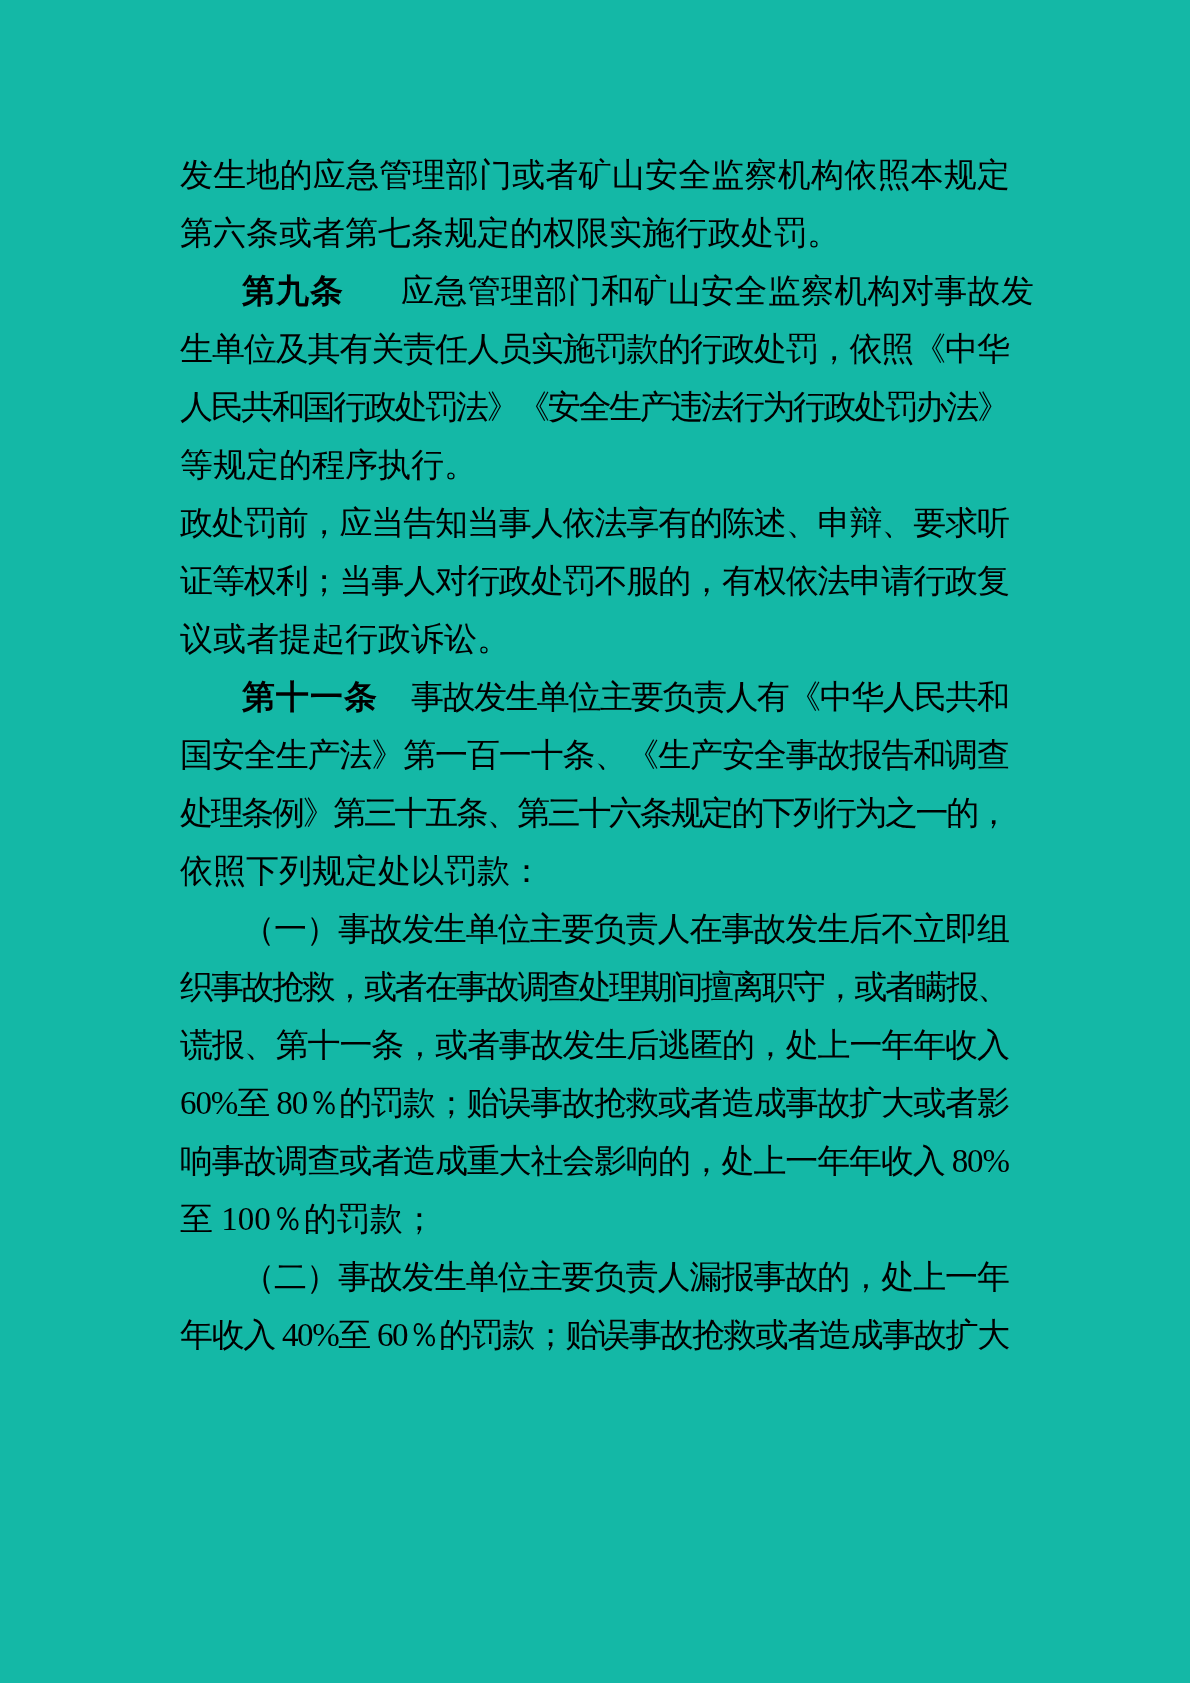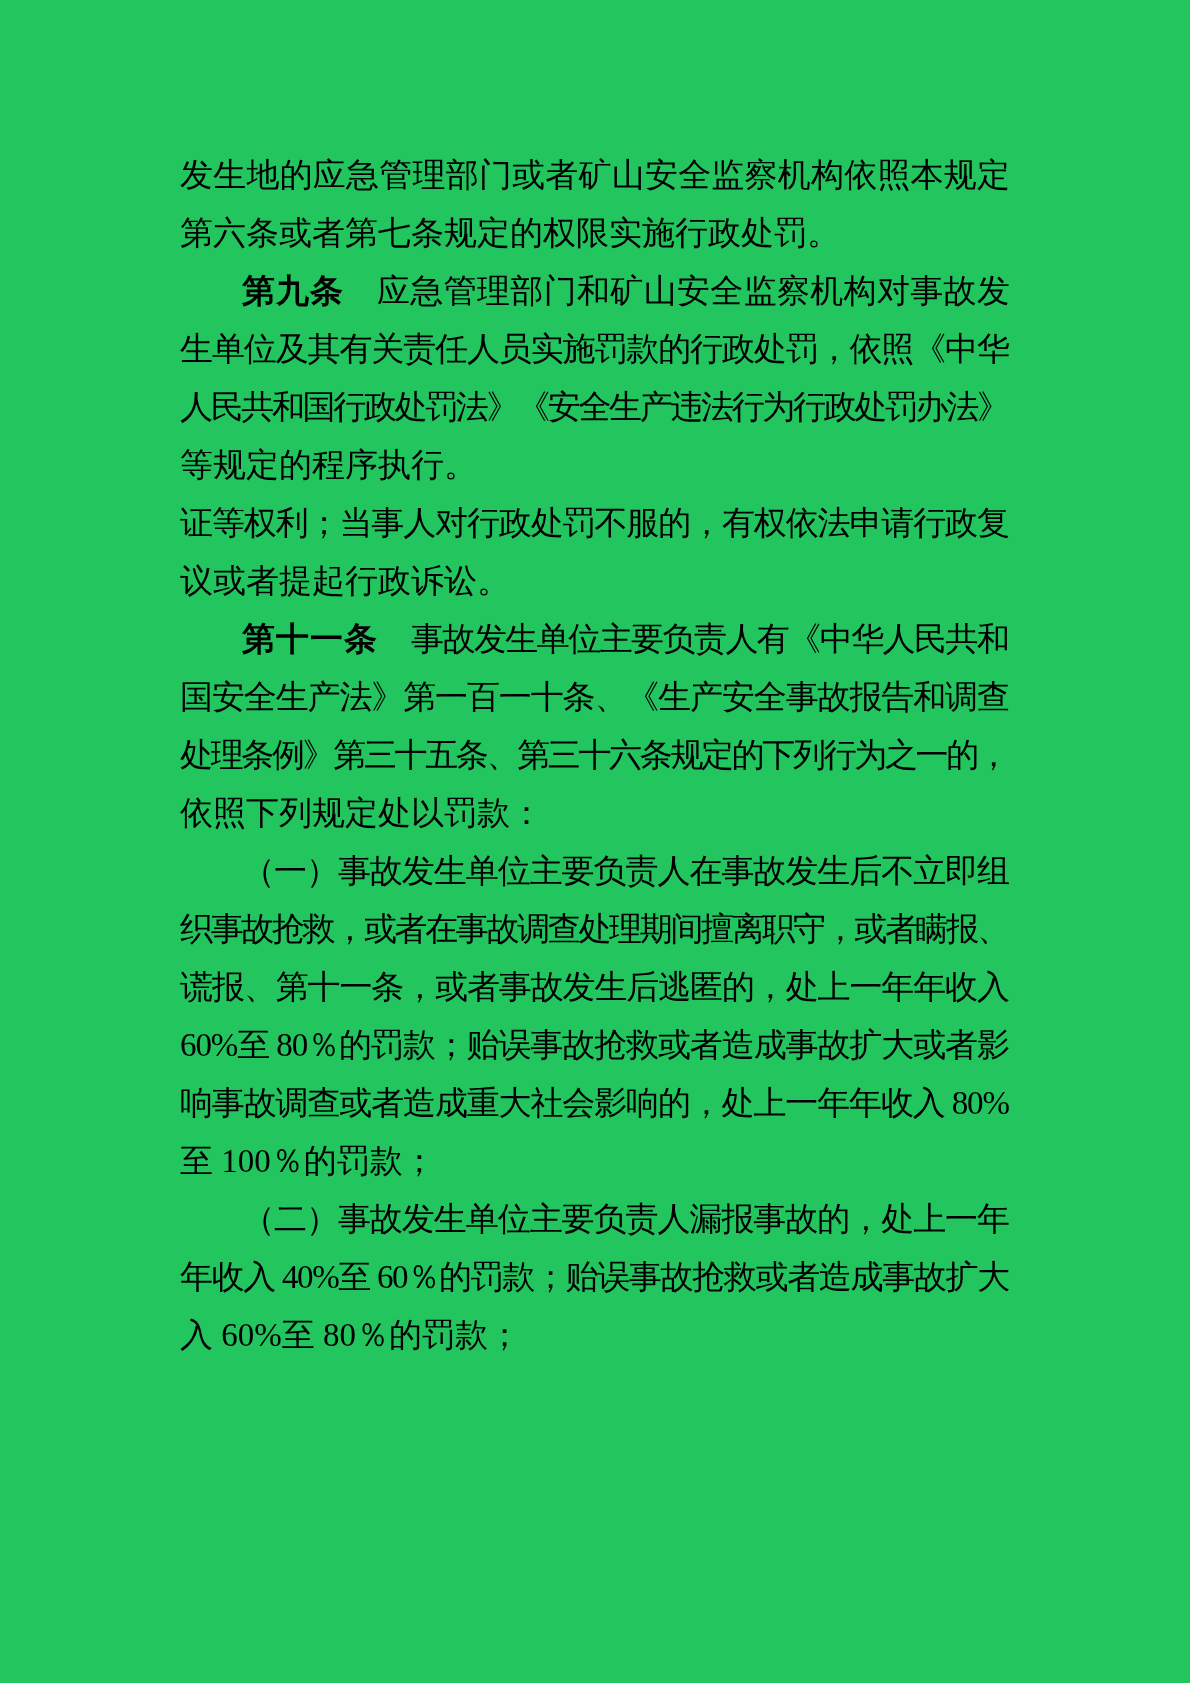--- a/index.html
+++ b/index.html
@@ -6,21 +6,21 @@
   body {
     width: 1190px; height: 1683px;
     background: #ffffff;
     font-family: "Liberation Serif", "DejaVu Serif", serif;
     color: #000000;
     overflow: hidden;
   }
   .page {
     position: relative;
     width: 1190px; height: 1683px;
-    background: #22c55e;
+    background: #14b8a6;
   }
   .doc-body {
     position: absolute;
     left: 180px; top: 146px;
     width: 830px;
   }
   .line {
     height: 58px;
     line-height: 58px;
     font-size: 33px;
@@ -37,33 +37,33 @@
   }
   .txt { letter-spacing: 0; }
 </style>
 </head>
 <body>
 
 <div class="page">
   <div class="doc-body">
       <div class="line full"><span class="txt" style="letter-spacing: 0.21px;">发生地的应急管理部门或者矿山安全监察机构依照本规定</span></div>
       <div class="line end"><span class="txt">第六条或者第七条规定的权限实施行政处罚。</span></div>
-      <div class="line indent full"><span class="marker">第九条</span><span class="txt" style="letter-spacing: 0.33px;">应急管理部门和矿山安全监察机构对事故发</span></div>
+      <div class="line indent full"><span class="marker">第九条</span><span class="txt" style="letter-spacing: 0.33px; margin-left: 24px;">应急管理部门和矿山安全监察机构对事故发</span></div>
       <div class="line full"><span class="txt" style="letter-spacing: -1.12px;">生单位及其有关责任人员实施罚款的行政处罚，依照《中华</span></div>
       <div class="line full"><span class="txt" style="letter-spacing: -2.35px;">人民共和国行政处罚法》《安全生产违法行为行政处罚办法》</span></div>
       <div class="line end"><span class="txt">等规定的程序执行。</span></div>
+      <div class="line full"><span class="txt" style="letter-spacing: -1.12px;">政处罚前，应当告知当事人依法享有的陈述、申辩、要求听</span></div>
       <div class="line full"><span class="txt" style="letter-spacing: -1.12px;">证等权利；当事人对行政处罚不服的，有权依法申请行政复</span></div>
       <div class="line end"><span class="txt">议或者提起行政诉讼。</span></div>
       <div class="line indent full"><span class="marker">第十一条</span><span class="txt" style="letter-spacing: -1.56px;">事故发生单位主要负责人有《中华人民共和</span></div>
       <div class="line full"><span class="txt" style="letter-spacing: -1.12px;">国安全生产法》第一百一十条、《生产安全事故报告和调查</span></div>
       <div class="line full"><span class="txt" style="letter-spacing: -2.35px; text-align: right;">处理条例》第三十五条、第三十六条规定的下列行为之一的，</span></div>
       <div class="line end"><span class="txt">依照下列规定处以罚款：</span></div>
       <div class="line indent full"><span class="txt" style="letter-spacing: -1.04px;">（一）事故发生单位主要负责人在事故发生后不立即组</span></div>
       <div class="line full"><span class="txt" style="letter-spacing: -2.35px;">织事故抢救，或者在事故调查处理期间擅离职守，或者瞒报、</span></div>
       <div class="line full"><span class="txt" style="letter-spacing: -1.12px;">谎报、第十一条，或者事故发生后逃匿的，处上一年年收入</span></div>
       <div class="line full"><span class="txt" style="letter-spacing: -1.1px;">60%至 80％的罚款；贻误事故抢救或者造成事故扩大或者影</span></div>
       <div class="line full"><span class="txt" style="letter-spacing: -1.14px;">响事故调查或者造成重大社会影响的，处上一年年收入 80%</span></div>
       <div class="line end"><span class="txt">至 100％的罚款；</span></div>
       <div class="line indent full"><span class="txt" style="letter-spacing: -1.04px;">（二）事故发生单位主要负责人漏报事故的，处上一年</span></div>
       <div class="line full"><span class="txt" style="letter-spacing: -1.34px;">年收入 40%至 60％的罚款；贻误事故抢救或者造成事故扩大</span></div>
-      <div class="line end"><span class="txt">入 60%至 80％的罚款；</span></div>
     </div>
 </div>
 
 </body></html>

